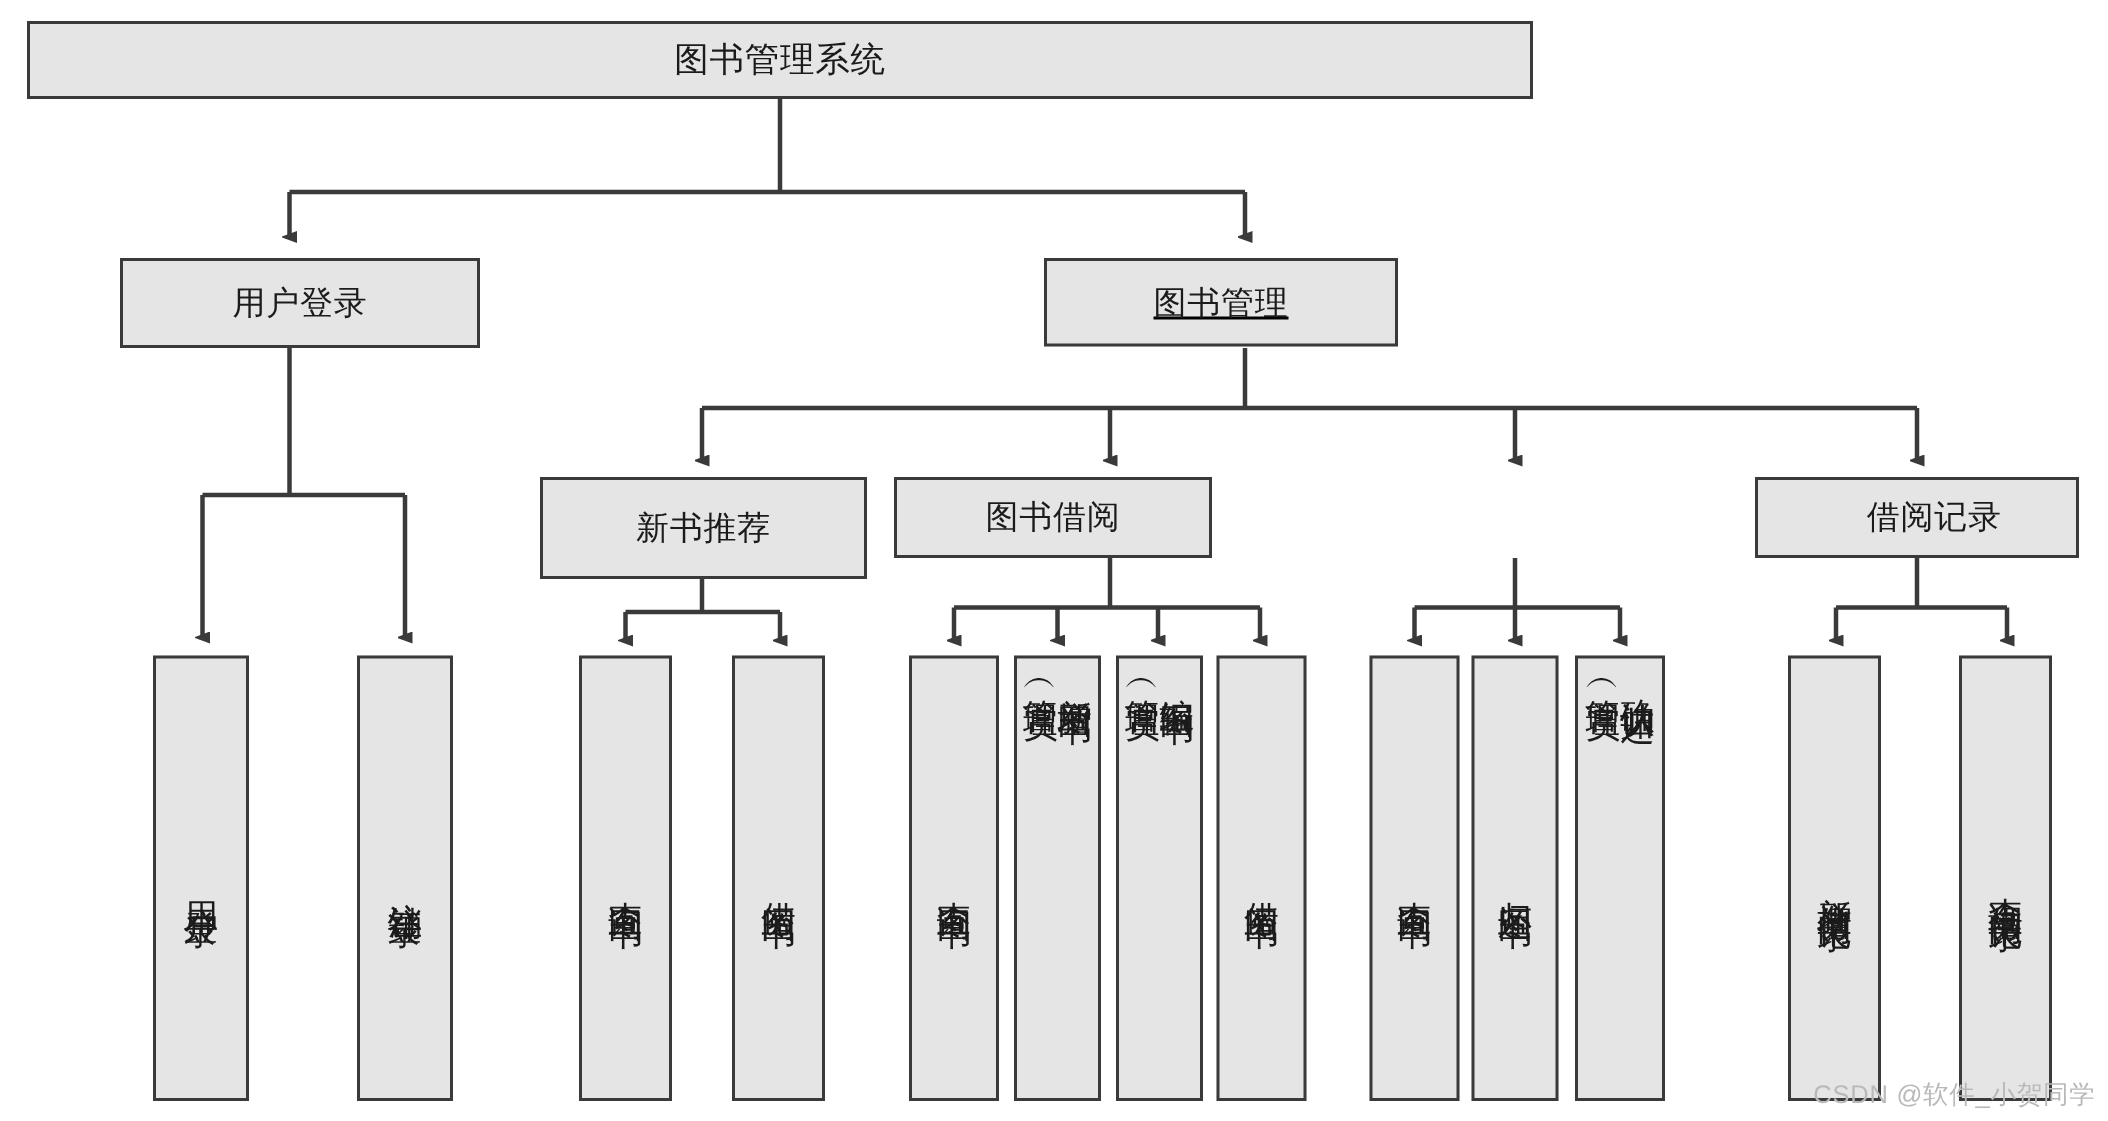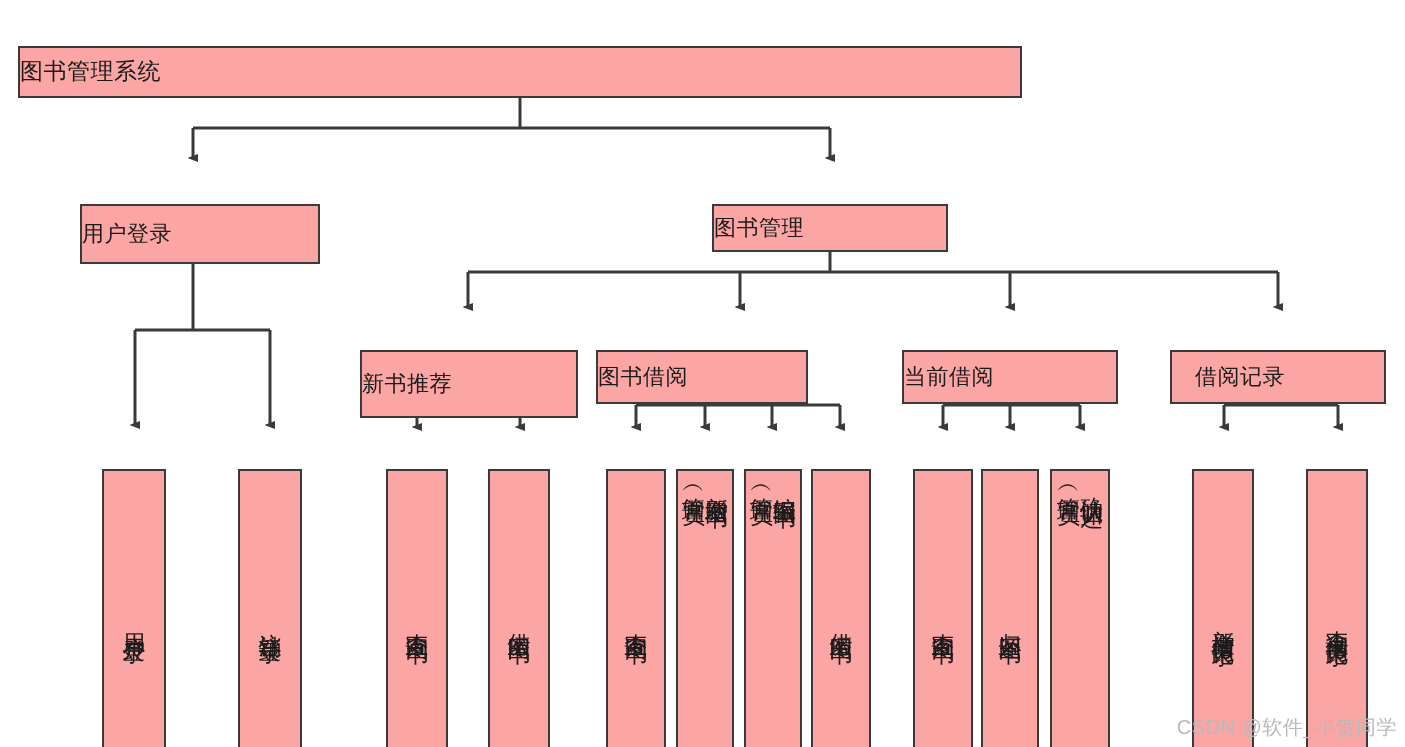--- a/index.html
+++ b/index.html
@@ -7,26 +7,26 @@
     width:1405px;height:747px;
     font-family:"Liberation Sans","DejaVu Sans",sans-serif;
     overflow:hidden;
     position:relative;
   }
   #diagram-root{position:absolute;left:0;top:0;width:1405px;height:747px;}
   svg#flow{position:absolute;left:0;top:0;width:1405px;height:747px;display:block;}
   .node-box{
     position:absolute;
     box-sizing:border-box;
-    background:#fca5a5;
+    background:#e5e5e5;
     border:2px solid #3a3a3a;
     display:flex;
     align-items:center;
+    justify-content:center;
     overflow:hidden;
-    margin-top:32px;
   }
   .node-label{
     color:#1b1b1b;
     line-height:1.18;
     text-align:center;
     white-space:pre;
     letter-spacing:0.5px;
   }
   .node-h .node-label{font-size:22px;}
   .node-root .node-label{font-size:23px;}
@@ -38,21 +38,21 @@
     letter-spacing:3px;
     line-height:1;
     margin:0 auto;
   }
   .node-v.tall-start{align-items:flex-start;}
   .node-v.mid-start{align-items:center;}
   #watermark{
     position:absolute;
     right:8px;
     bottom:6px;
-    font-size:20px;
+    font-size:17px;
     color:#b9b9b9;
     letter-spacing:0.5px;
     user-select:none;
     white-space:nowrap;
   }
 </style>
 </head>
 <body>
 
 <div id="diagram-root">
@@ -107,32 +107,29 @@
     </g>
   </svg>
 
   <div class="node-box node-h node-root" style="left:18px;top:14px;width:1004px;height:52px;">
     <span class="node-label">图书管理系统</span>
   </div>
 
   <div class="node-box node-h" style="left:80px;top:172px;width:240px;height:60px;">
     <span class="node-label">用户登录</span>
   </div>
-  <div class="node-box node-h" style="left:712px;top:172px;width:236px;height:48px;">
+  <div class="node-box node-h" style="left:696px;top:172px;width:236px;height:59px;text-decoration:underline;">
     <span class="node-label">图书管理</span>
   </div>
 
   <div class="node-box node-h" style="left:360px;top:318px;width:218px;height:68px;">
     <span class="node-label">新书推荐</span>
   </div>
   <div class="node-box node-h" style="left:596px;top:318px;width:212px;height:54px;">
     <span class="node-label">图书借阅</span>
-  </div>
-  <div class="node-box node-h" style="left:902px;top:318px;width:216px;height:54px;">
-    <span class="node-label">当前借阅</span>
   </div>
   <div class="node-box node-h" style="left:1170px;top:318px;width:216px;height:54px;padding-left:23px;">
     <span class="node-label">借阅记录</span>
   </div>
 
   <div class="node-box node-v mid-start" style="left:102px;top:437px;width:64px;height:297px;">
     <span class="node-label">用户登录</span>
   </div>
   <div class="node-box node-v mid-start" style="left:238px;top:437px;width:64px;height:297px;">
     <span class="node-label">注销登录</span>

